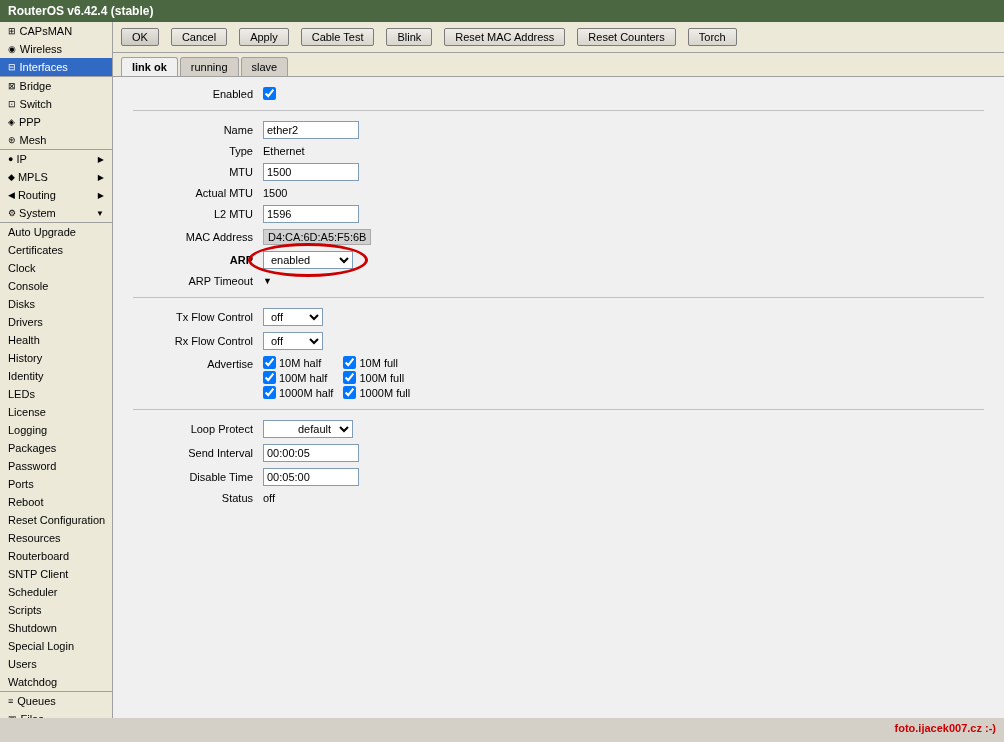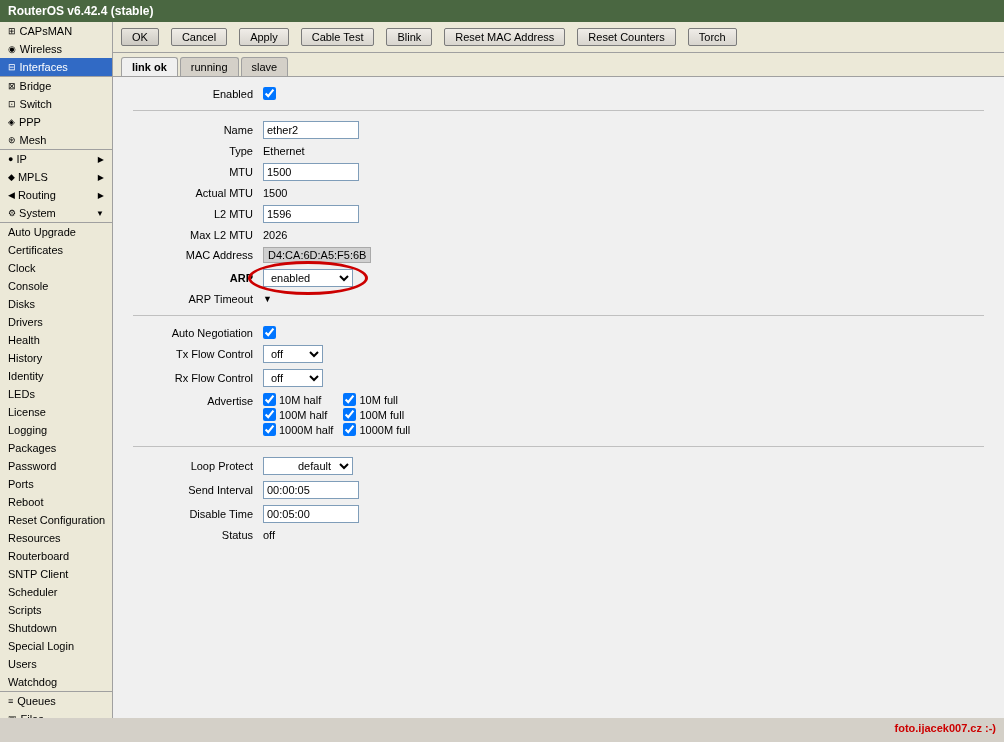--- a/index.html
+++ b/index.html
@@ -282,24 +282,20 @@
         <div class="form-group">
           <span class="form-label">Actual MTU</span>
           <span class="form-value">1500</span>
         </div>
 
         <div class="form-group">
           <span class="form-label">L2 MTU</span>
           <input type="text" class="field-sm" value="1596" style="">
         </div>
 
-        <div class="form-group">
-          <span class="form-label">Max L2 MTU</span>
-          <span class="form-value">2026</span>
-        </div>
 
         <div class="form-group">
           <span class="form-label">MAC Address</span>
           <span class="form-value" style="background:#d0d0d0; padding:1px 4px; border:1px solid #aaa;">D4:CA:6D:A5:F5:6B</span>
         </div>
 
         <div class="form-group">
           <span class="form-label" style="font-weight:bold;">ARP</span>
           <div class="arp-container">
             <select class="arp-select">
@@ -313,24 +309,20 @@
           </div>
         </div>
 
         <div class="form-group">
           <span class="form-label">ARP Timeout</span>
           <span style="font-size:9px;">▼</span>
         </div>
 
         <div class="section-divider"></div>
 
-        <div class="form-group">
-          <span class="form-label">Auto Negotiation</span>
-          <input type="checkbox" checked="" style="">
-        </div>
 
         <div class="form-group">
           <span class="form-label">Tx Flow Control</span>
           <select class="select-sm">
             <option value="off" selected="">off</option>
             <option value="on">on</option>
           </select>
         </div>
 
         <div class="form-group">

